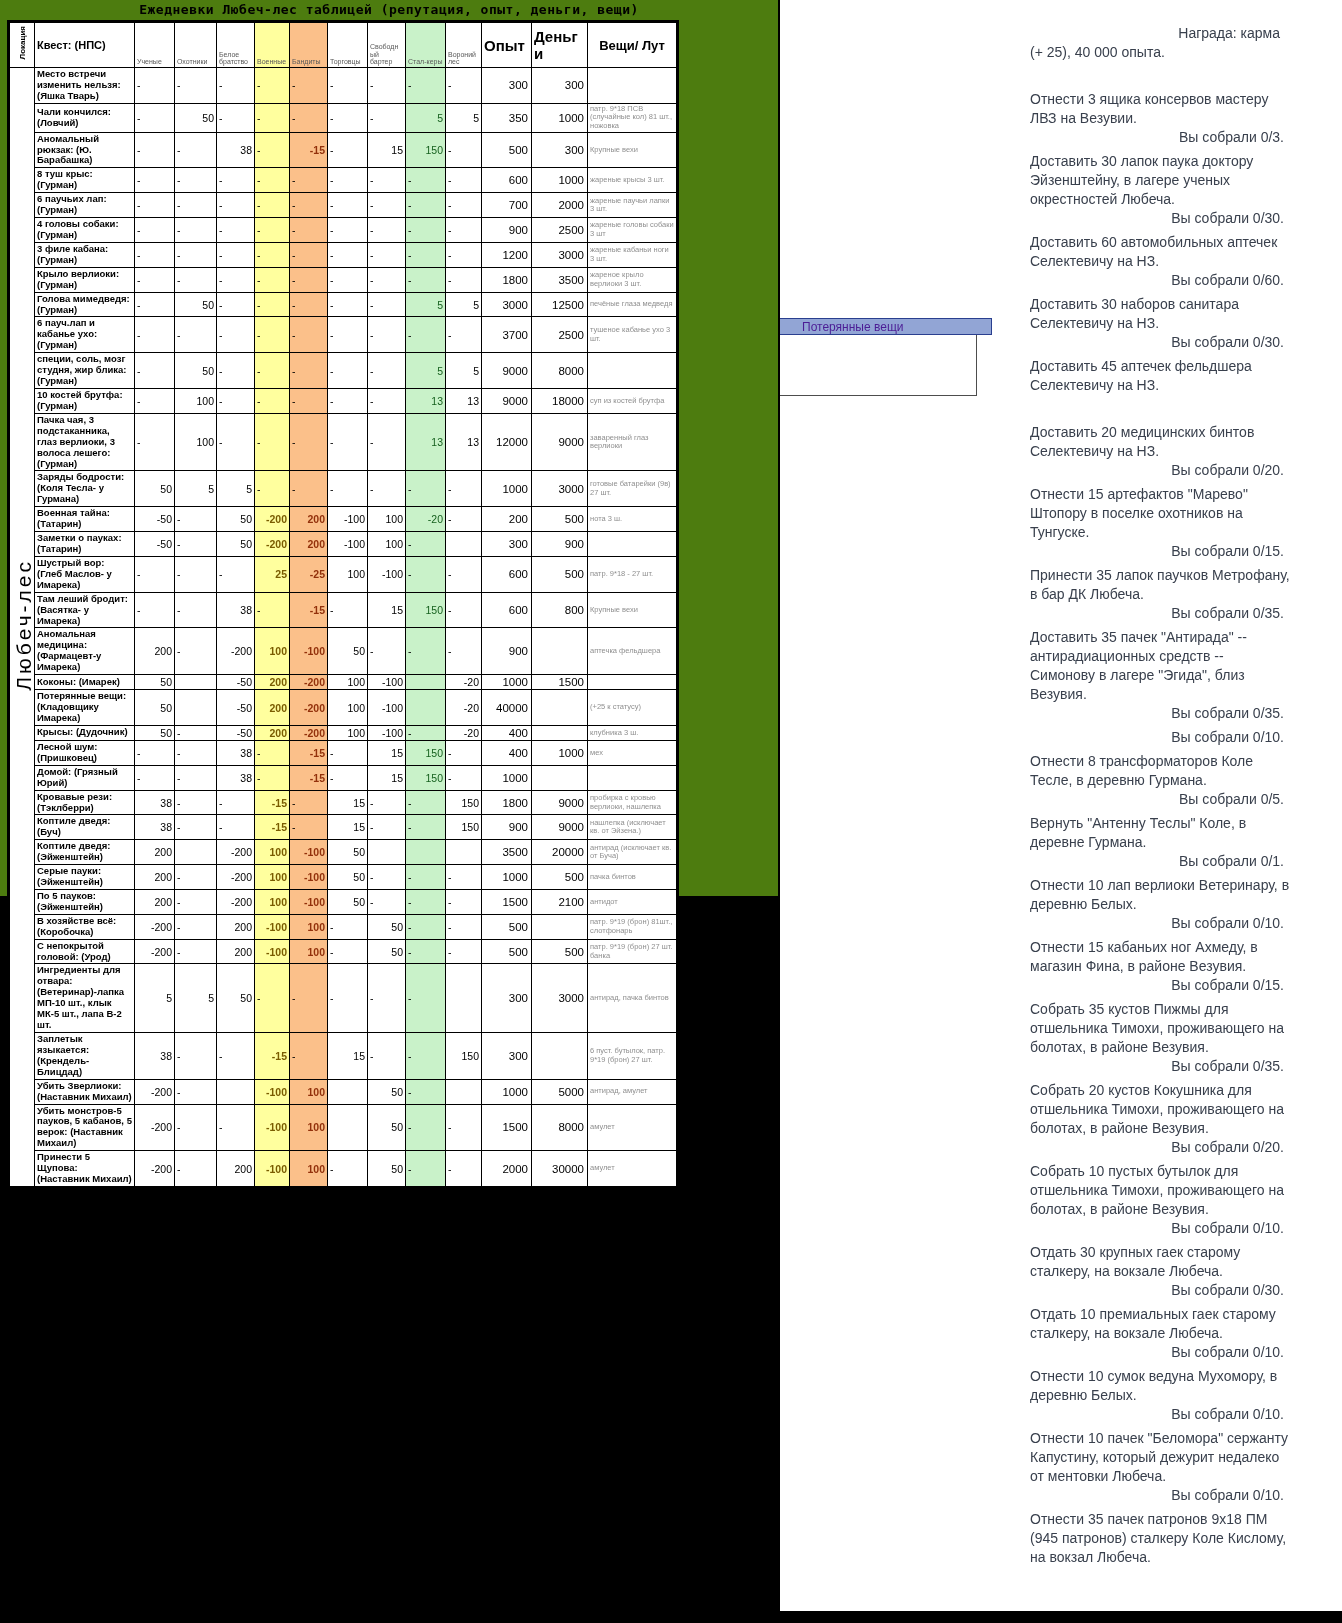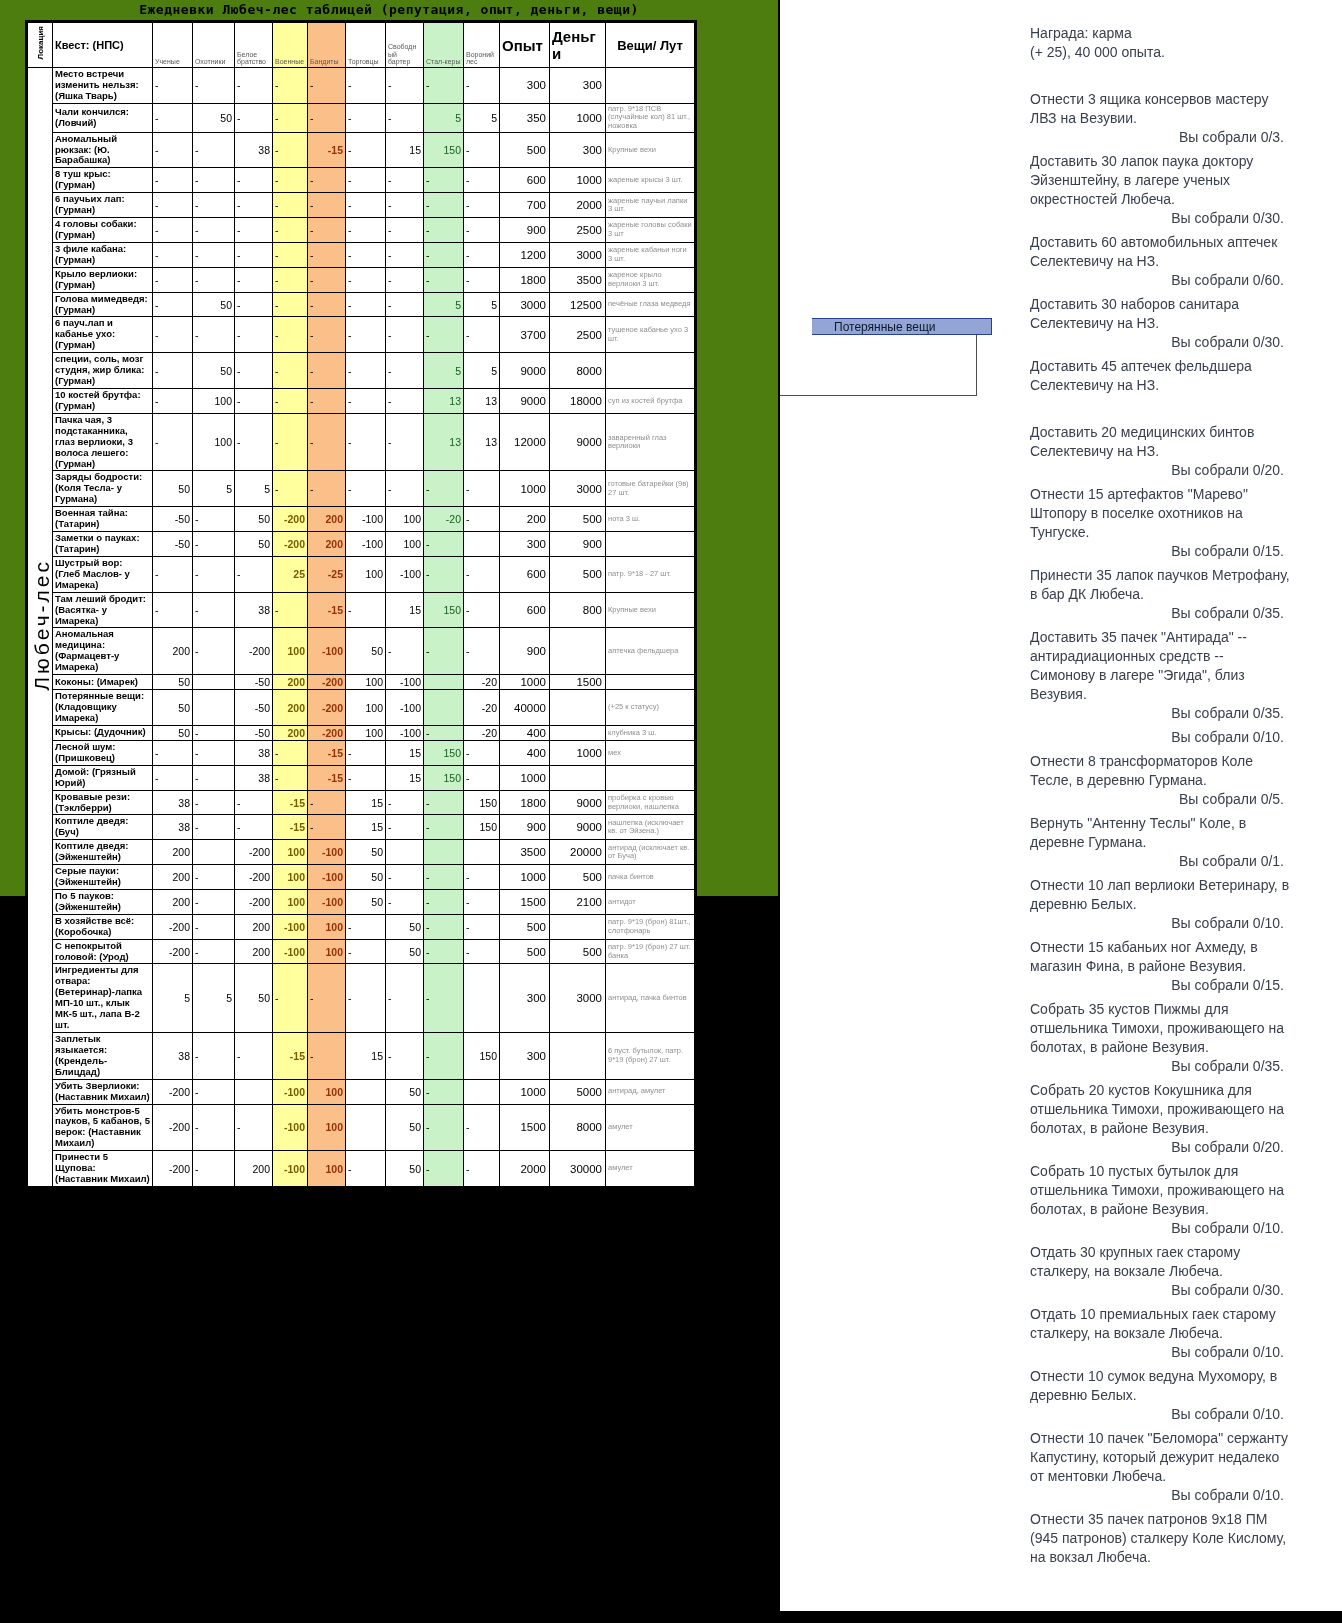--- a/index.html
+++ b/index.html
@@ -8,21 +8,21 @@
     font-family:"Liberation Sans",sans-serif;overflow:hidden;
   }
   
   .left-pane{position:absolute;left:0;top:0;width:778px;height:896px;background:#4d7c0f;}
   .doc-title{
     position:absolute;left:0;top:2px;width:100%;text-align:center;
     font-family:"DejaVu Sans Mono",monospace;font-weight:bold;font-size:13px;
     letter-spacing:.5px;color:#000;white-space:nowrap;
   }
   table.quest-table{
-    position:absolute;left:25px;top:20px;width:672px;
+    position:absolute;left:7px;top:20px;width:672px;
     border-collapse:collapse;table-layout:fixed;background:#fff;
     border:3px solid #000;
   }
   .quest-table th,.quest-table td{
     border:1px solid #000;padding:1px 2px;vertical-align:middle;
     overflow:hidden;overflow-wrap:break-word;box-sizing:border-box;
   }
   .quest-table thead tr{height:46px;}
   th.h-loc{width:26px;}
   th.h-quest{font-size:11px;font-weight:bold;text-align:left;vertical-align:middle;}
@@ -45,33 +45,33 @@
   td.exp-cell,td.money-cell{font-size:11.5px;text-align:right;padding-right:3px;}
   td.items-cell{font-size:7.5px;color:#8f8f8f;line-height:1.15;text-align:left;}
   
   .right-pane{
     position:absolute;left:778px;top:0;width:564px;height:1611px;background:#fff;
     border-left:2px solid #000;box-sizing:border-box;
   }
   .lost-box{position:absolute;left:0;top:318px;width:212px;}
   .lost-bar{
     height:17px;background:#92a5d5;border:1px solid #2a3f8f;border-left:none;
-    font-size:12px;color:#0f172a;padding-left:22px;line-height:16px;box-sizing:border-box;margin-left:32px;
+    font-size:12px;color:#4c1d95;padding-left:22px;line-height:16px;box-sizing:border-box;
   }
   .lost-body{
     width:196px;height:60px;background:#fff;
     border-right:1px solid #4d4d4d;border-bottom:1px solid #4d4d4d;
   }
   .log-col{
     position:absolute;left:250px;top:24px;width:260px;
     font-size:14px;line-height:19px;color:#39404d;
   }
   .entry{margin-bottom:5px;}
   .entry .q{text-align:left;}
-  .entry .q-right{text-align:left;padding-right:10px;}
+  .entry .q-right{text-align:right;padding-right:10px;}
   .entry .c{text-align:right;padding-right:6px;}
   .entry.gap{margin-bottom:28px;}
 </style>
 </head>
 <body>
 
 <div class="left-pane">
   <div class="doc-title">Ежедневки Любеч-лес таблицей (репутация, опыт, деньги, вещи)</div>
   <table class="quest-table">
     <colgroup>

